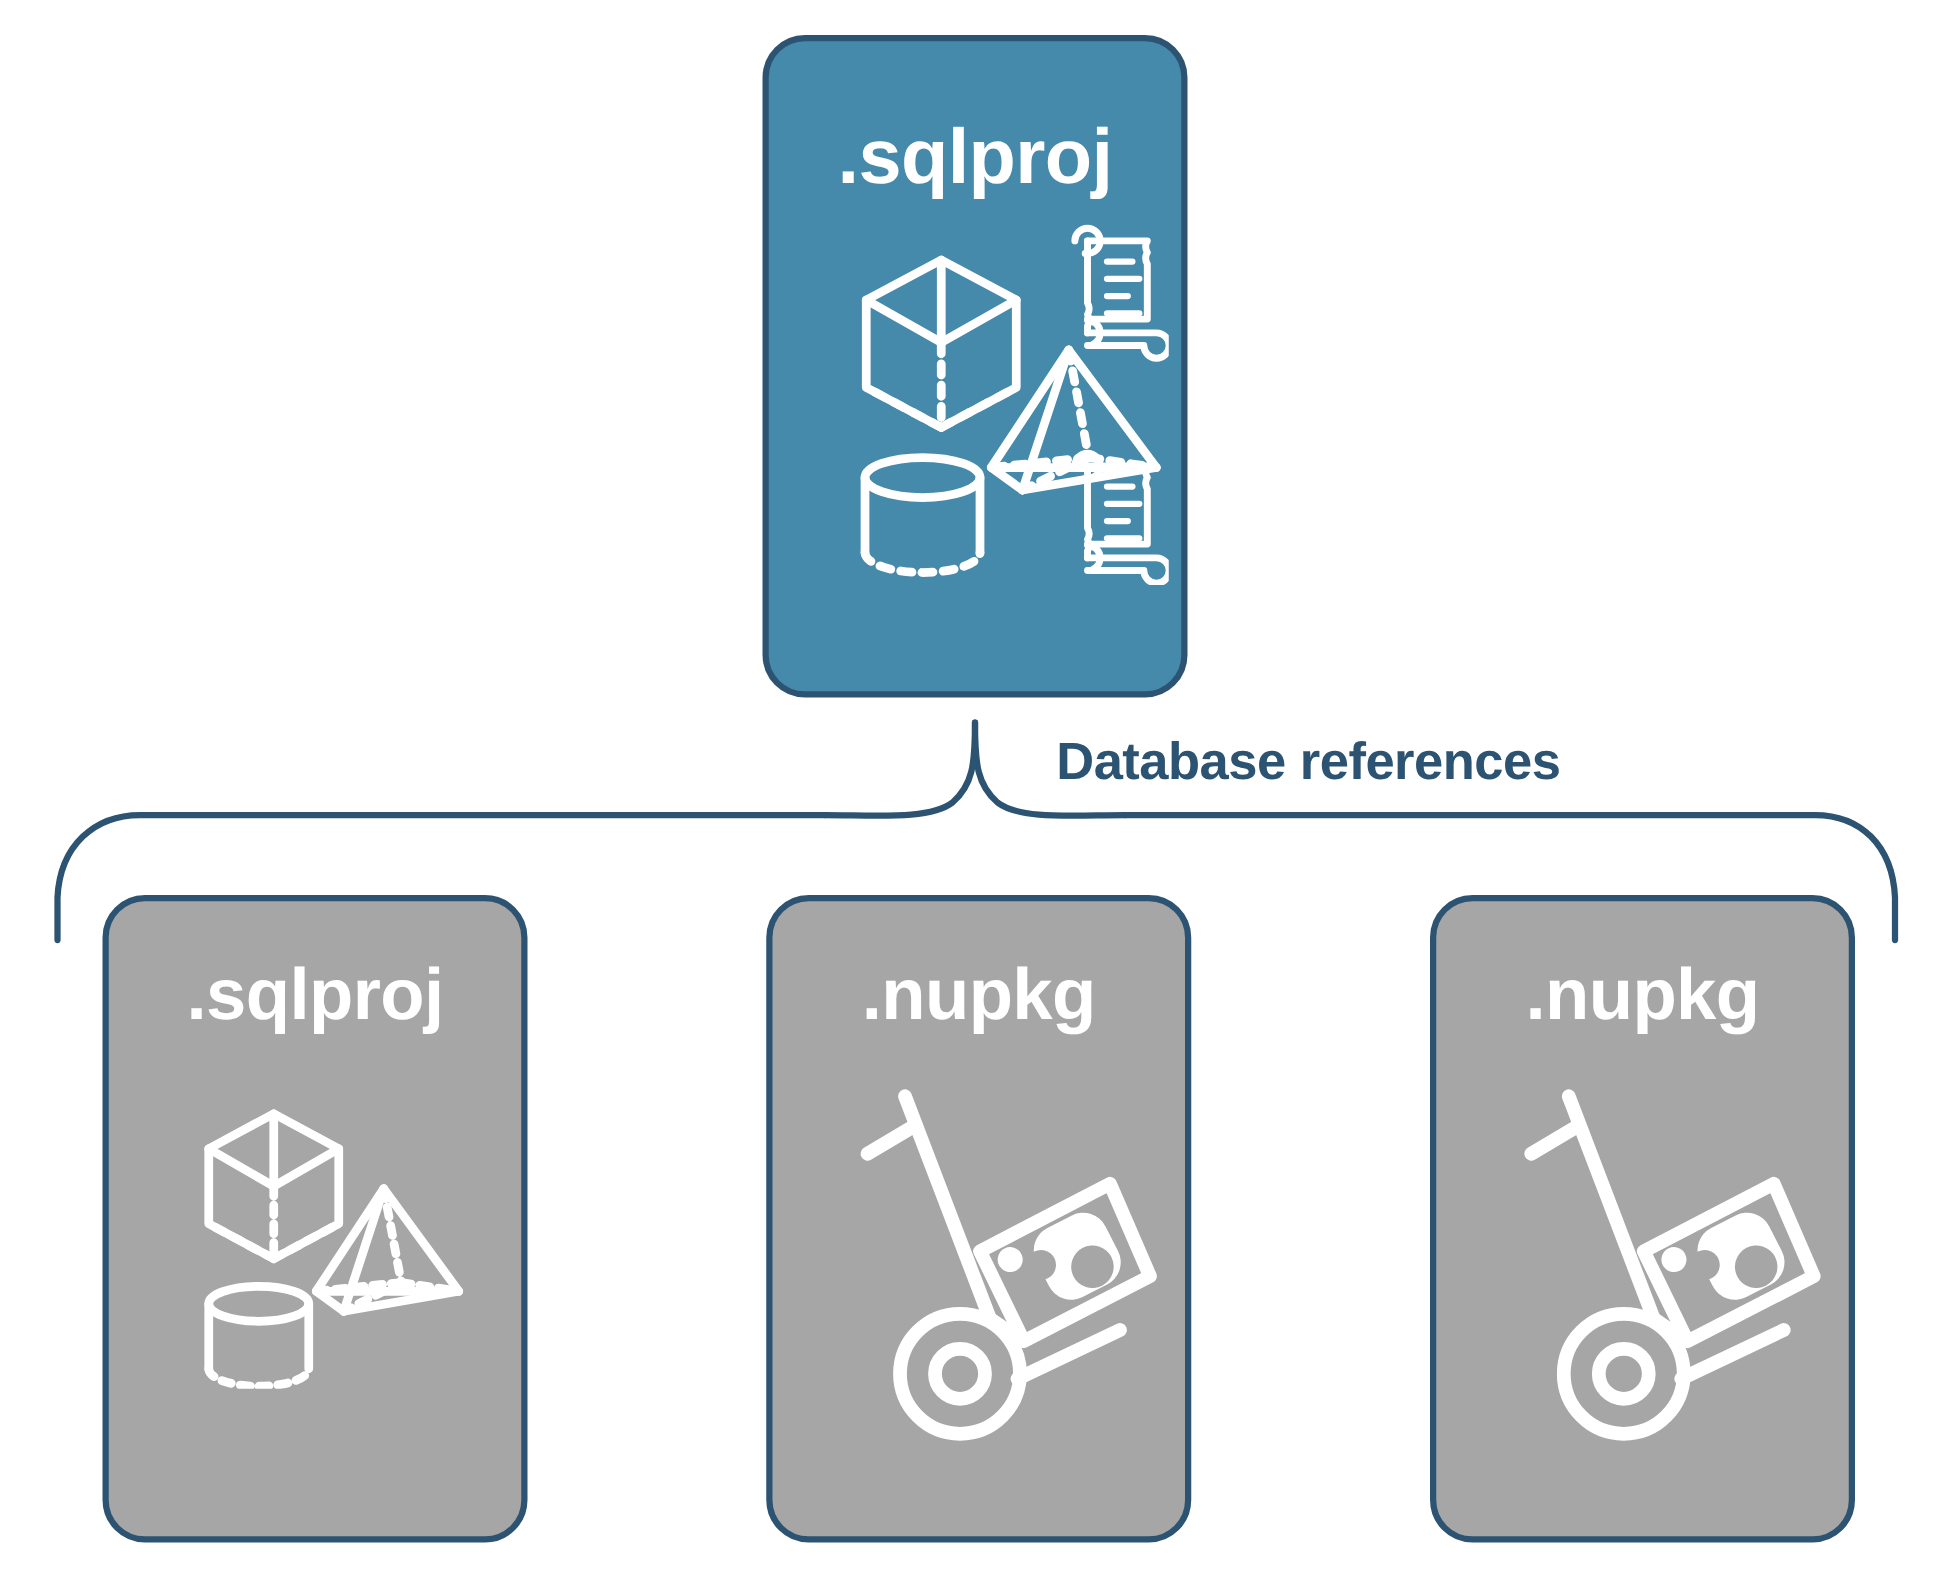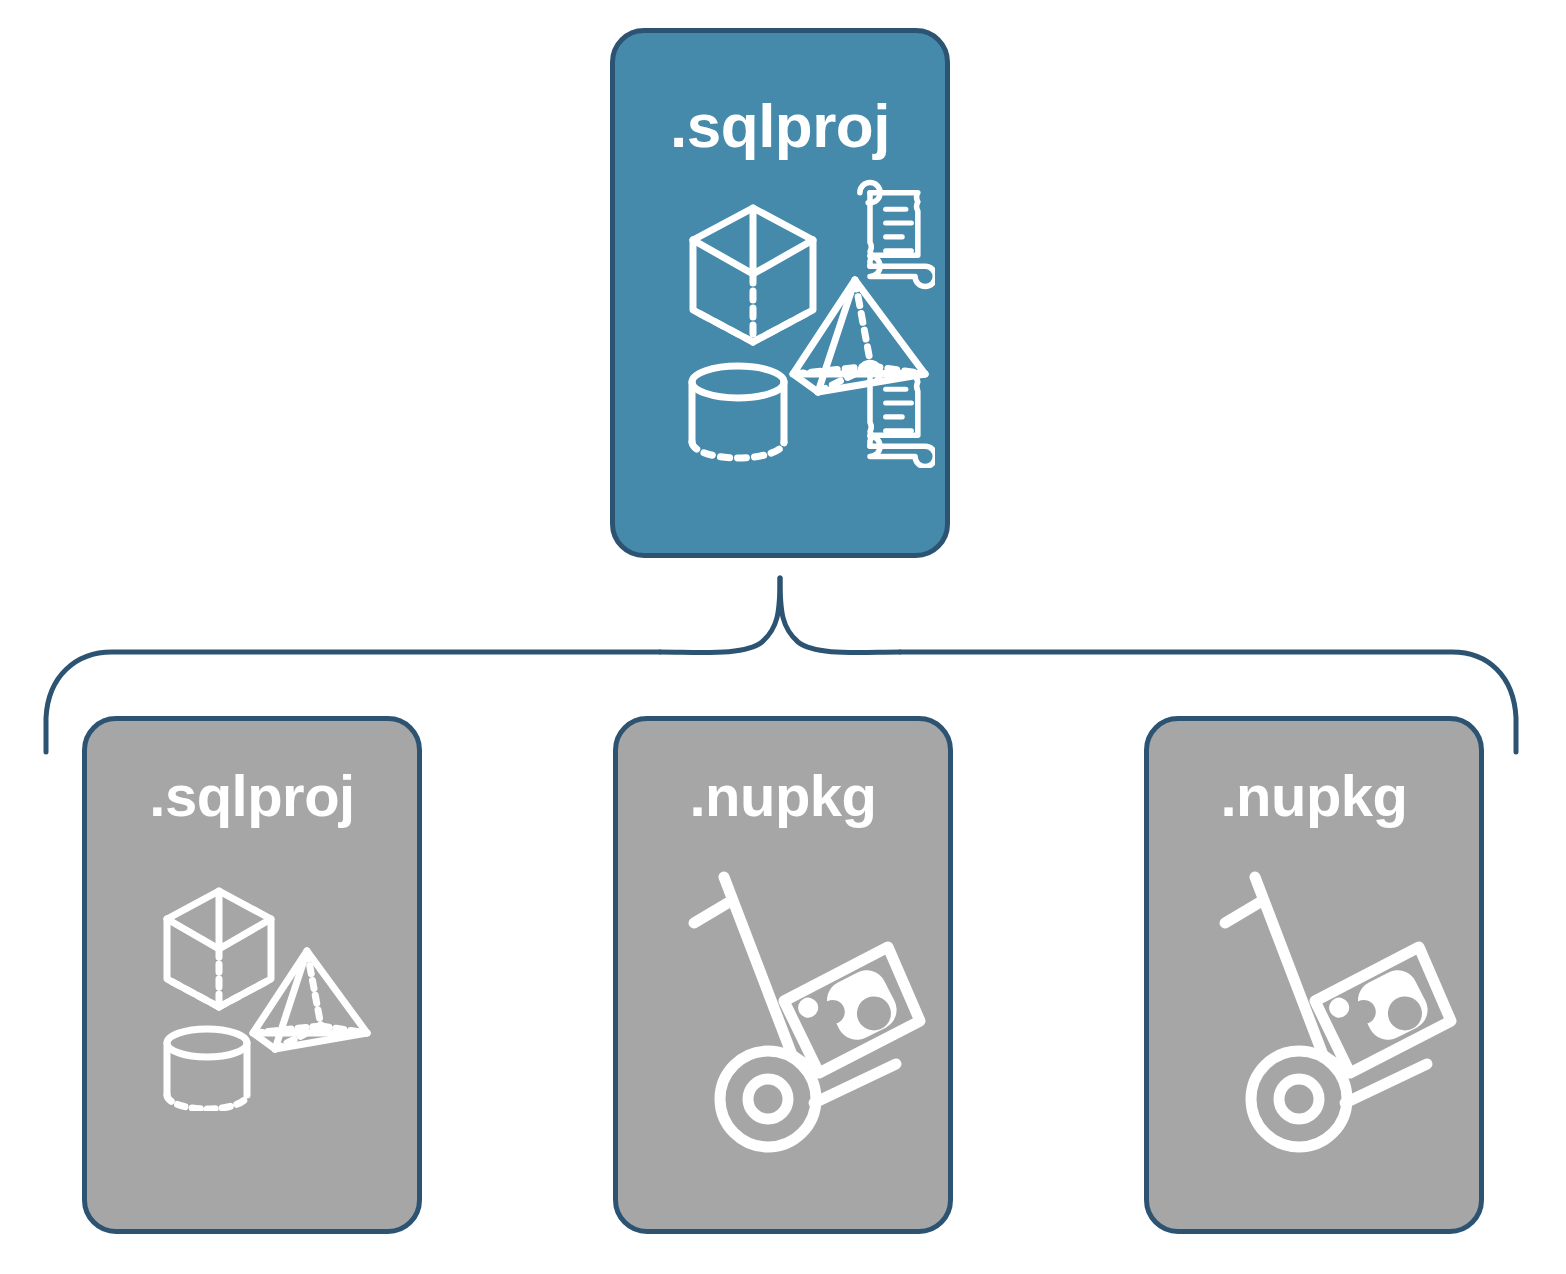--- a/index.html
+++ b/index.html
@@ -148,20 +148,21 @@
 
       <path d="M780,578 C780,612 778,628 762,642 C744,656 700,652 660,652"></path>
       <path d="M780,578 C780,612 782,628 798,642 C816,656 860,652 900,652"></path>
 
       <path d="M660,652 L112,652 C76,652 48,676 46,718 L46,752"></path>
 
       <path d="M900,652 L1452,652 C1488,652 1514,676 1516,718 L1516,752"></path>
     </g>
   </svg>
 
+  <div class="brace-label">Database references</div>
 
   <div class="node gray" id="node-ref-sqlproj">
     <div class="node-title">.sqlproj</div>
 
     <svg class="icon-svg" style="left:68px; top:150px;" width="220" height="240" viewBox="0 0 220 240">
       <g fill="none" stroke="#FFFFFF" stroke-width="7" stroke-linecap="round" stroke-linejoin="round">
         <g>
           <polyline points="12,48 64,20 116,48 116,108 64,136 12,108 12,48"></polyline>
           <polyline points="64,20 64,78 116,48"></polyline>
           <line x1="64" y1="78" x2="12" y2="48"></line>

